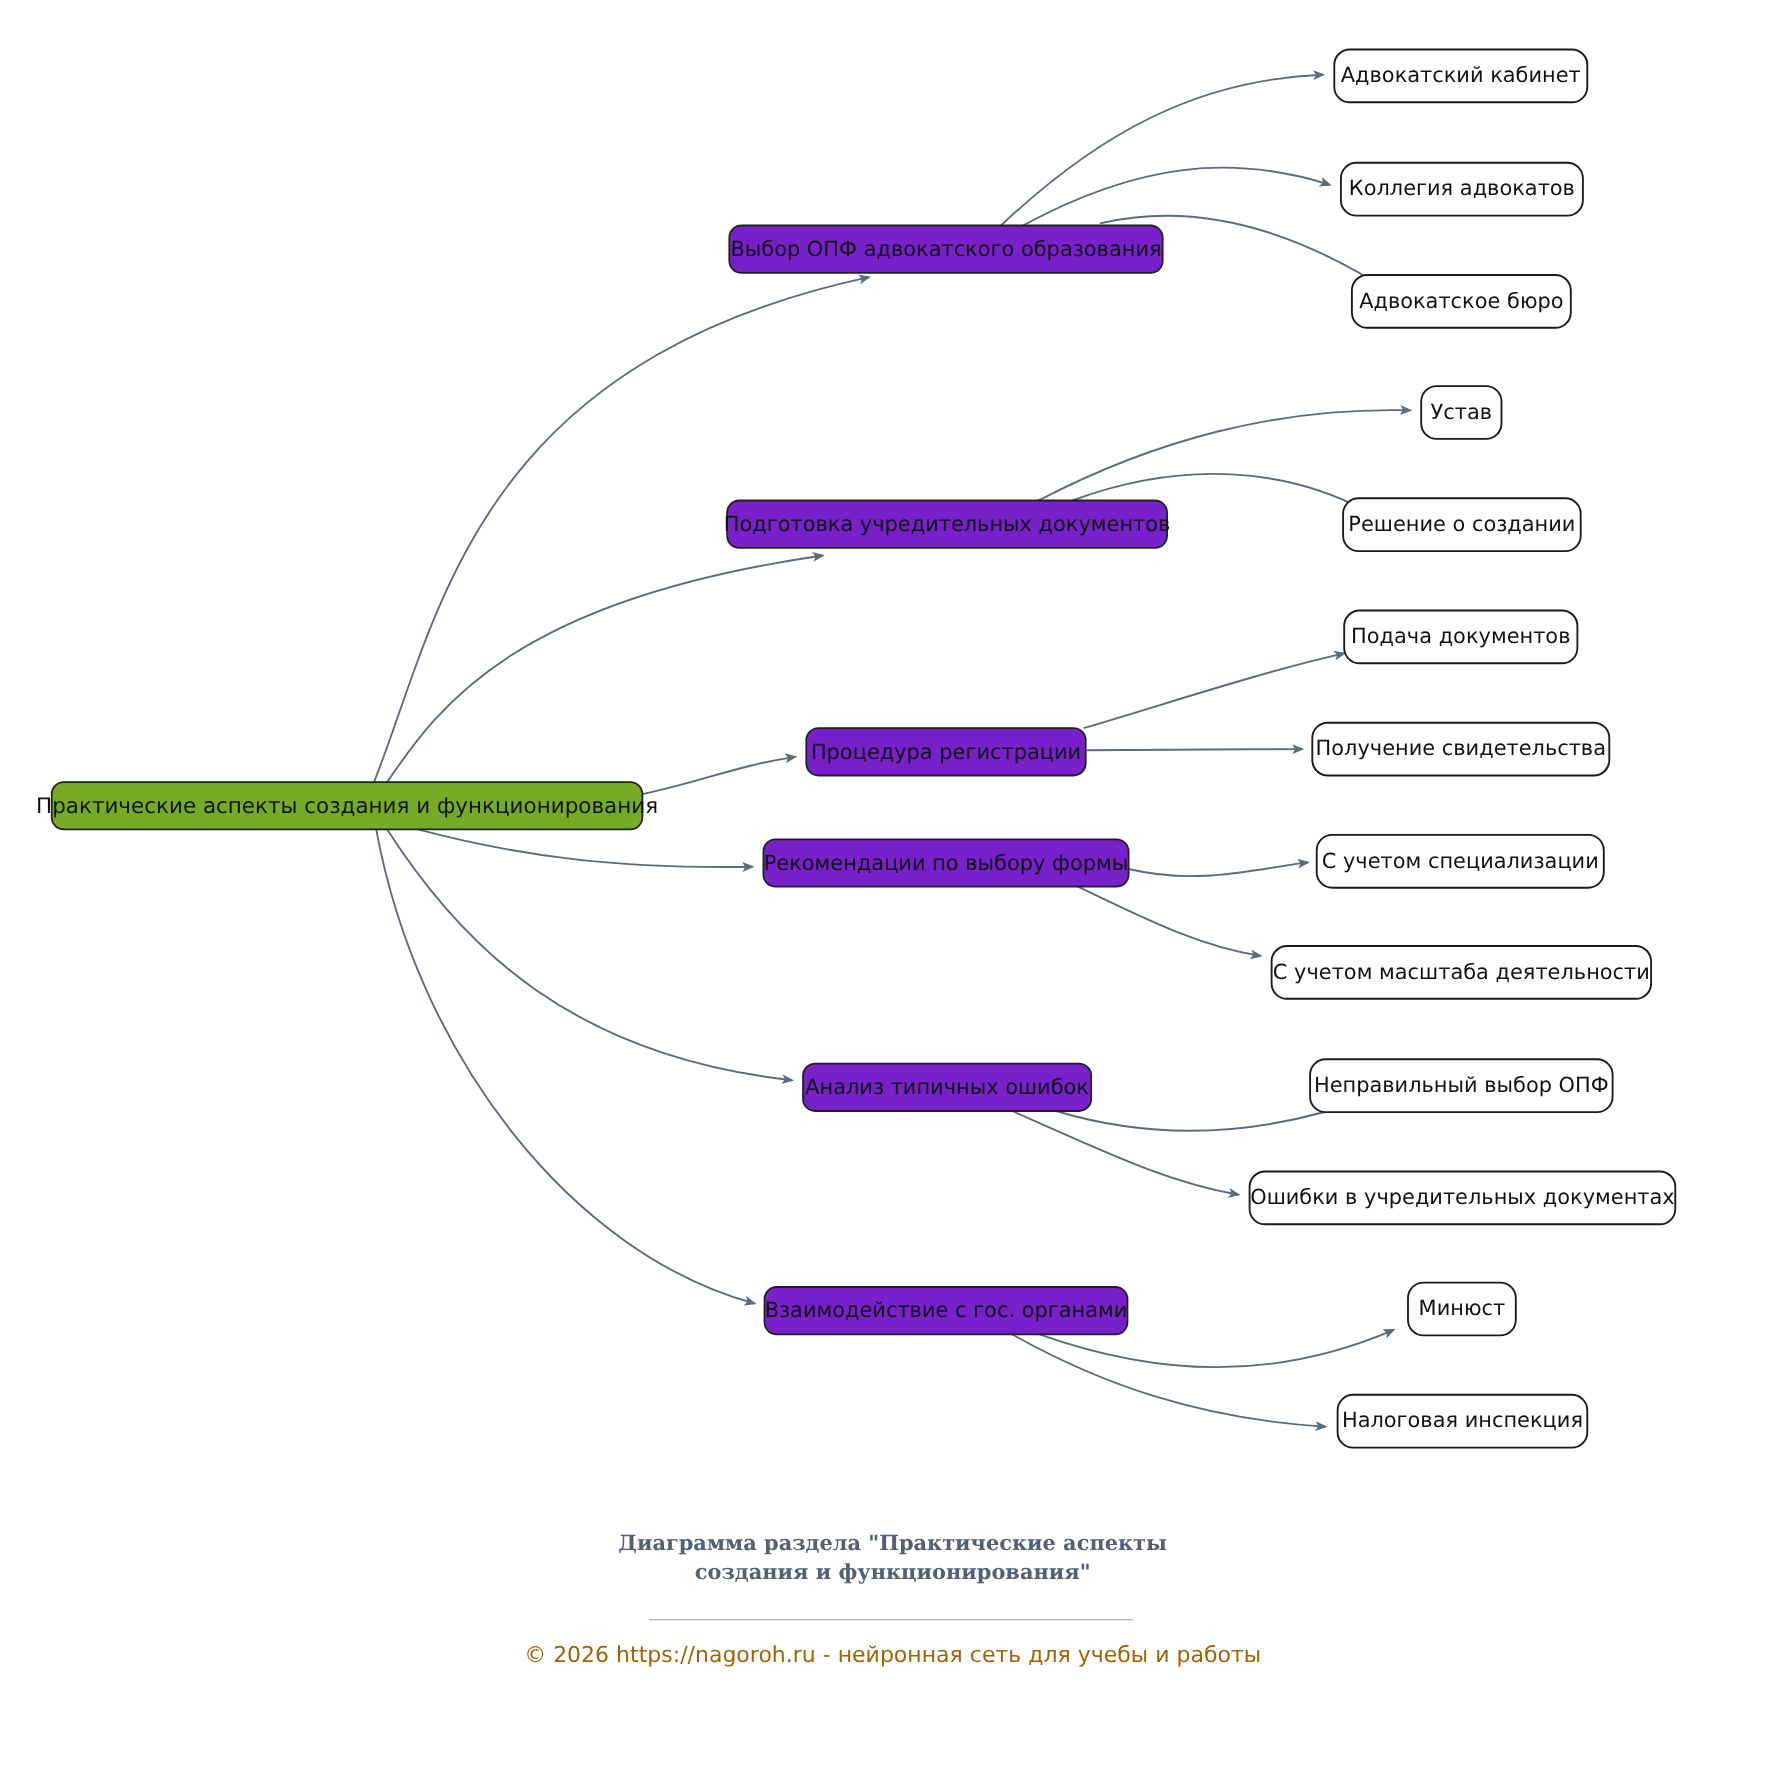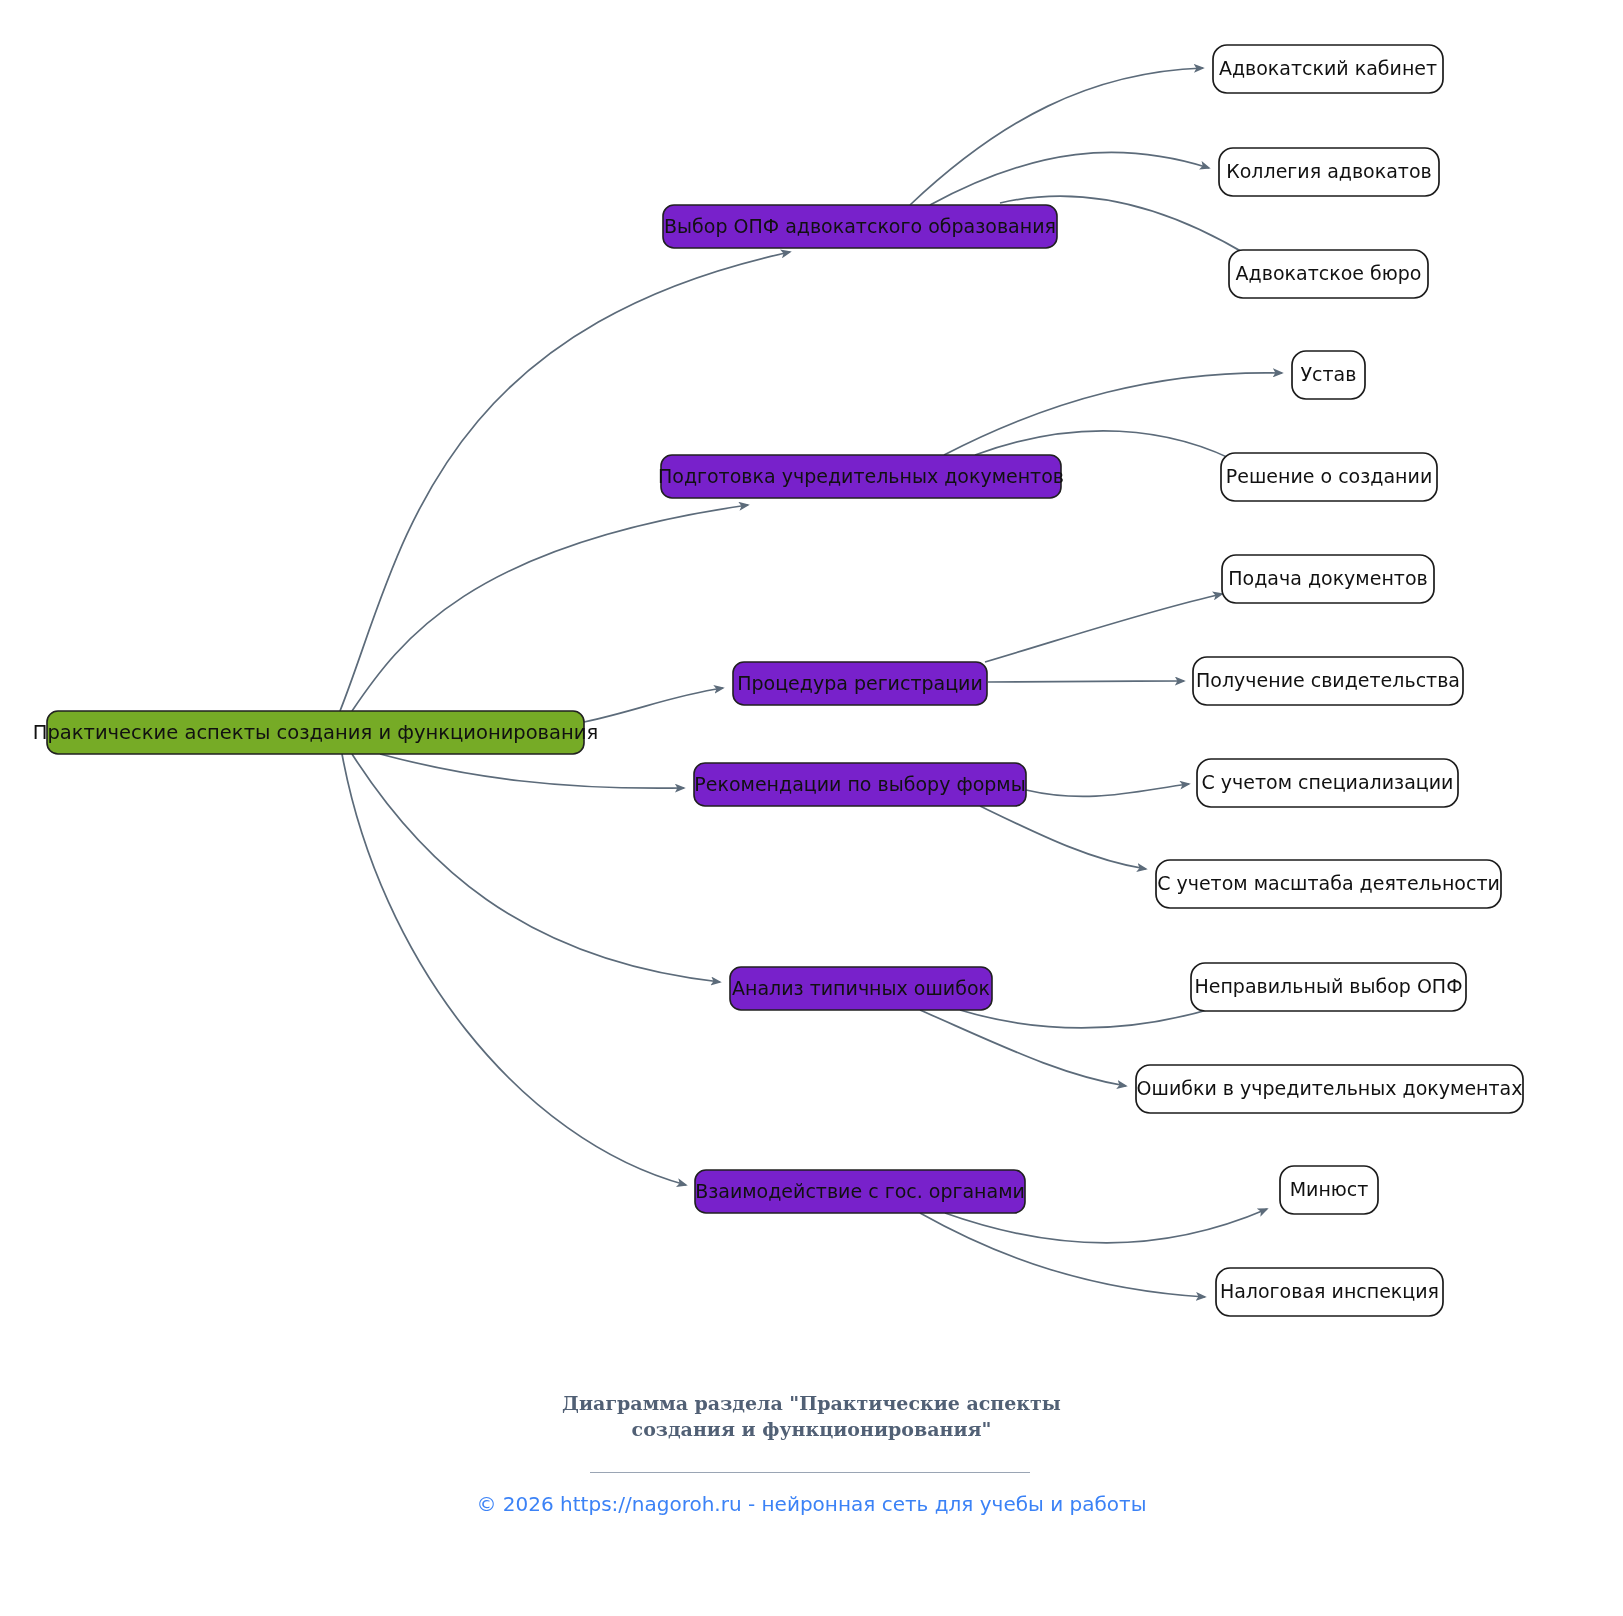--- a/index.html
+++ b/index.html
@@ -76,21 +76,21 @@
     left: 590px;
     top: 1472px;
     width: 440px;
     height: 1px;
     background: #9aa5b4;
   }
   #footer-copyright {
     top: 1492px;
     font-family: "DejaVu Sans", sans-serif;
     font-size: 20px;
-    color: #3b82f6;
+    color: #a16207;
   }
 </style>
 </head>
 <body>
 
 <div id="diagram-root">
 
   <svg id="mindmap" viewBox="0 0 1623 1380">
     <defs>
       <marker id="arrowhead" markerWidth="11" markerHeight="9" refX="9.2" refY="4.5" orient="auto" markerUnits="userSpaceOnUse">

